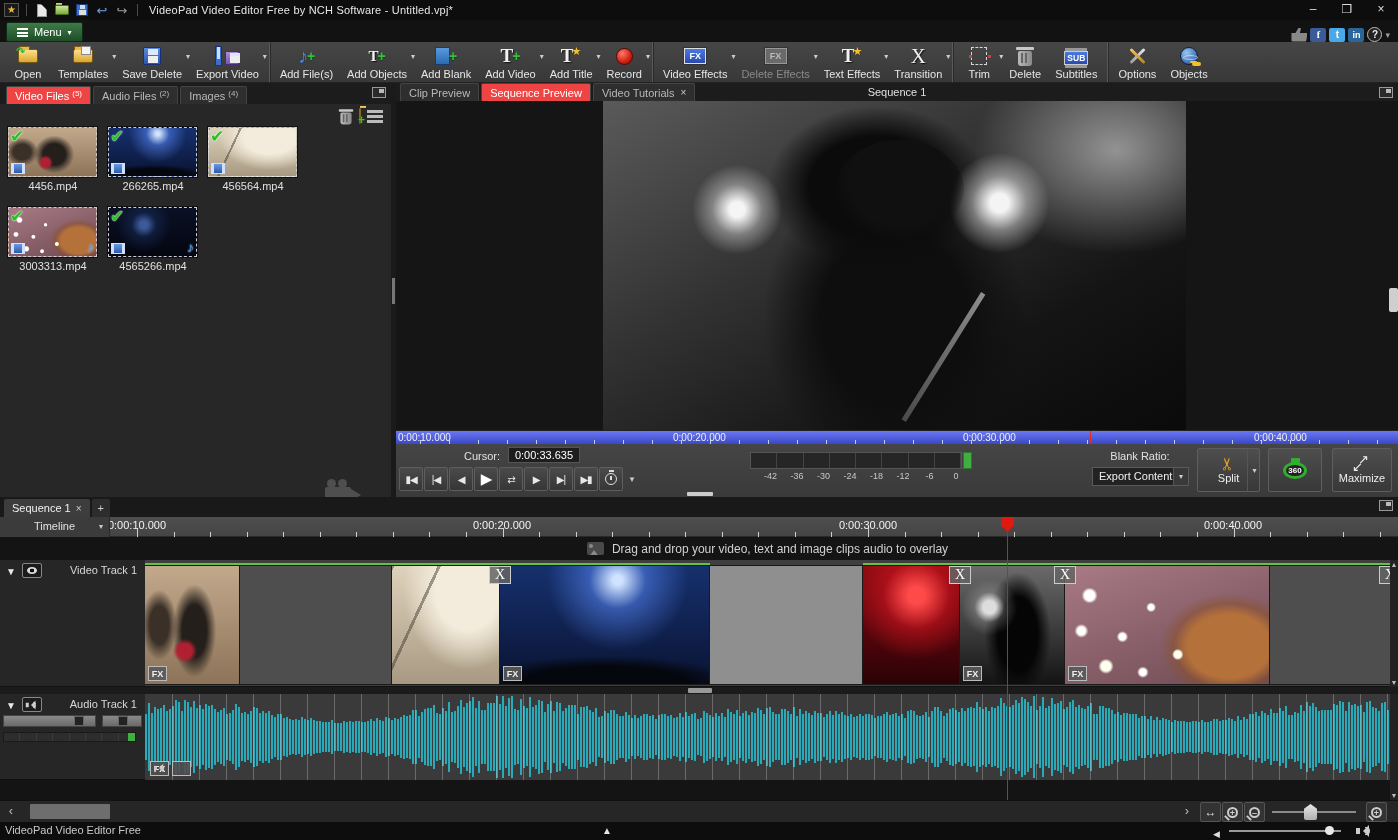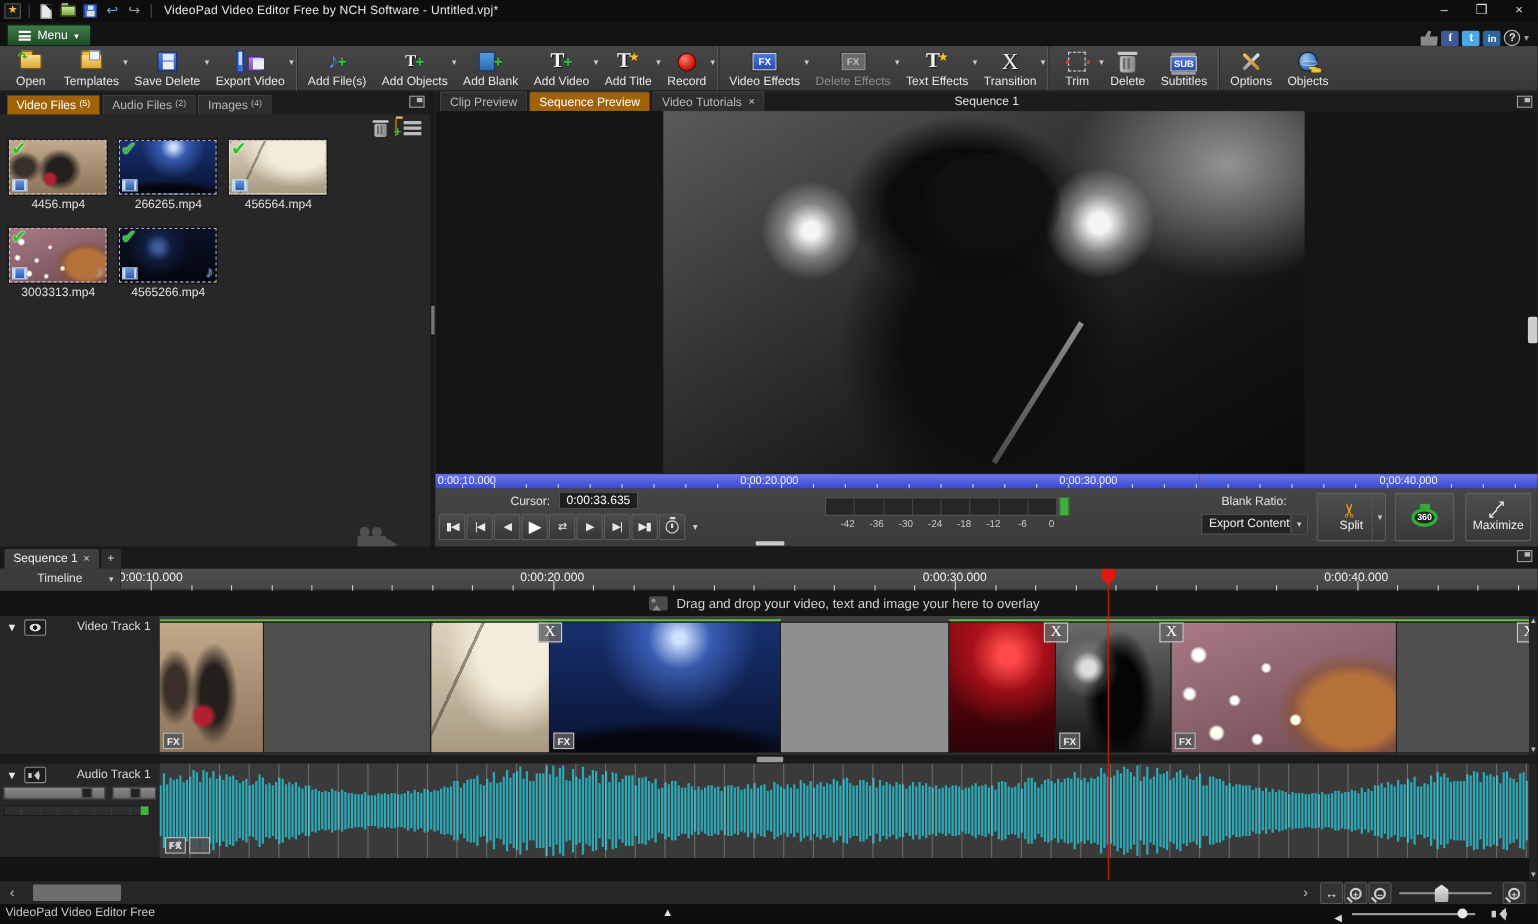--- a/index.html
+++ b/index.html
@@ -82,21 +82,21 @@
 .btools i.gold{background:linear-gradient(#f0c85a,#b8862a);transform:rotate(-45deg)}
 .bglobe{width:18px;height:18px;border-radius:50%;background:radial-gradient(circle at 35% 30%,#9ac8f0,#3a6ab8 70%,#1a3a78);border:1px solid #123;position:relative}
 .bglobe::before{content:"";position:absolute;left:2px;top:7px;width:13px;height:3px;border-radius:50%;border:1px solid rgba(220,240,255,.6)}
 .bglobe .key{position:absolute;right:-4px;bottom:-2px;width:9px;height:4px;background:#f0c030;border-radius:2px;box-shadow:-3px -2px 0 -1px #f0c030}
 
 
 .workspace{position:absolute;left:0;top:83px;width:100%;height:414px}
 .mediapanel{position:absolute;left:0;top:0;width:391px;height:100%;background:#272727}
 .paneltabs{position:absolute;left:0;top:0;width:100%;height:21px;background:#1c1c1c;display:flex;align-items:flex-end;padding-left:6px;gap:2px}
 .ptab{height:18px;padding:0 8px;background:#2e2e2e;color:#b8b8b8;font-size:11px;display:flex;align-items:center;gap:3px;border:1px solid #444;border-bottom:none;border-radius:2px 2px 0 0}
-.ptab.active{background:#a16207;color:#fff}
+.ptab.active{background:#ef4444;color:#fff}
 .ptab sup{font-size:8px;margin-top:-4px}
 .ptab .closex{font-size:10px;color:#ccc;margin-left:3px}
 .detach{position:absolute;right:5px;top:4px;width:14px;height:11px;border:1px solid #999;background:#2a2a2a}
 .detach::after{content:"";position:absolute;right:1px;top:1px;width:5px;height:4px;background:#bbb}
 .mediatoolrow{position:absolute;left:0;top:21px;width:100%;height:24px;display:flex;justify-content:flex-end;align-items:center;gap:6px;padding-right:8px}
 .mtr-trash{transform:scale(.8)}
 .mtr-foldadd{position:relative}
 .mtr-foldadd .plus{position:absolute;right:-4px;bottom:-4px;color:#35c135;font-weight:bold;font-size:12px;text-shadow:0 0 1px #030}
 .mtr-list{width:16px;height:13px;border-top:3px solid #bbb;border-bottom:3px solid #bbb;position:relative}
 .mtr-list::after{content:"";position:absolute;left:0;top:2px;width:16px;height:3px;background:#bbb}
@@ -693,21 +693,21 @@
           <span class="rtick" style="left: 1269.7px;"></span>
           <span class="rlab" style="left: 27px;">0:00:10.000</span>
           <span class="rlab" style="left: 392px;">0:00:20.000</span>
           <span class="rlab" style="left: 758px;">0:00:30.000</span>
           <span class="rlab" style="left: 1123px;">0:00:40.000</span>
         </div>
     </div>
 
     <div class="hintrow" style="top:40px">
       <span class="hint-imgico"></span>
-      <span>Drag and drop your video, text and image your here to overlay</span>
+      <span>Drag and drop your video, text and image clips audio to overlay</span>
     </div>
 
     <div class="vtrack">
       <div class="trackhdr">
         <span class="tri">▼</span>
         <span class="eyebox">
             <span class="eye"></span>
           </span>
         <span class="tracklabel">Video Track 1</span>
       </div>

